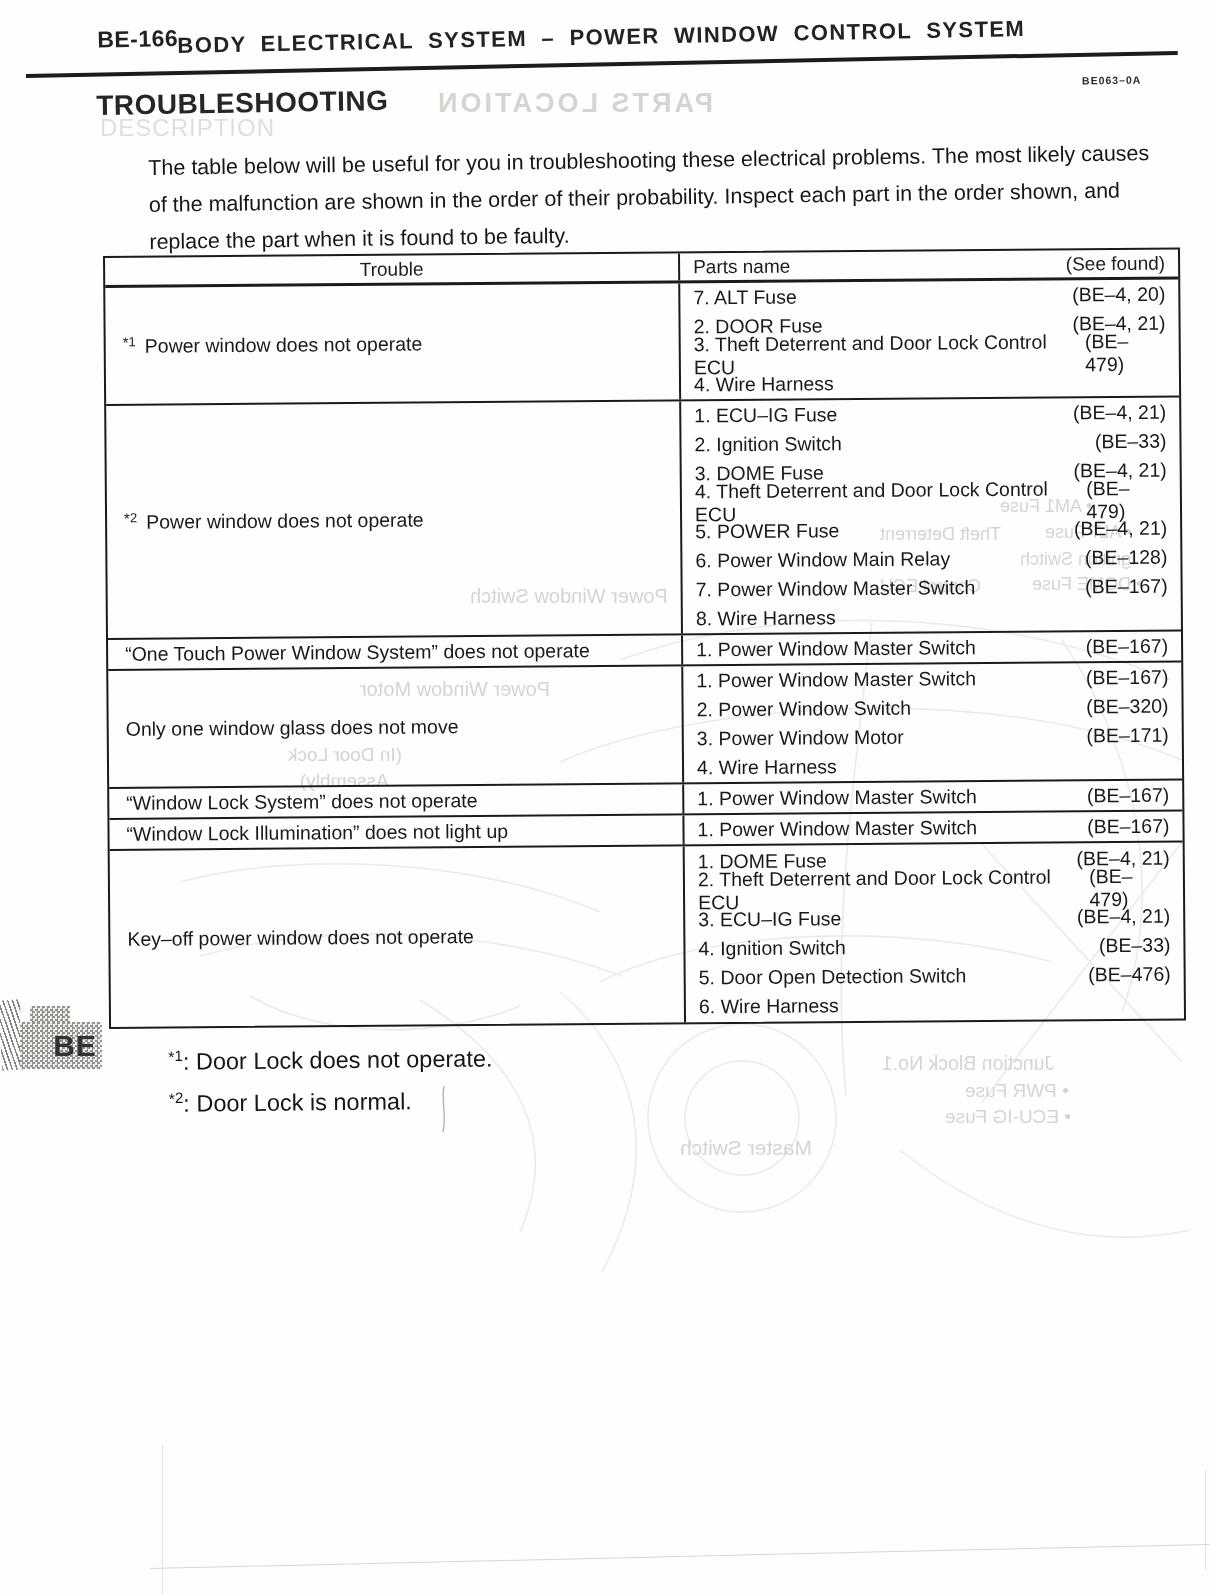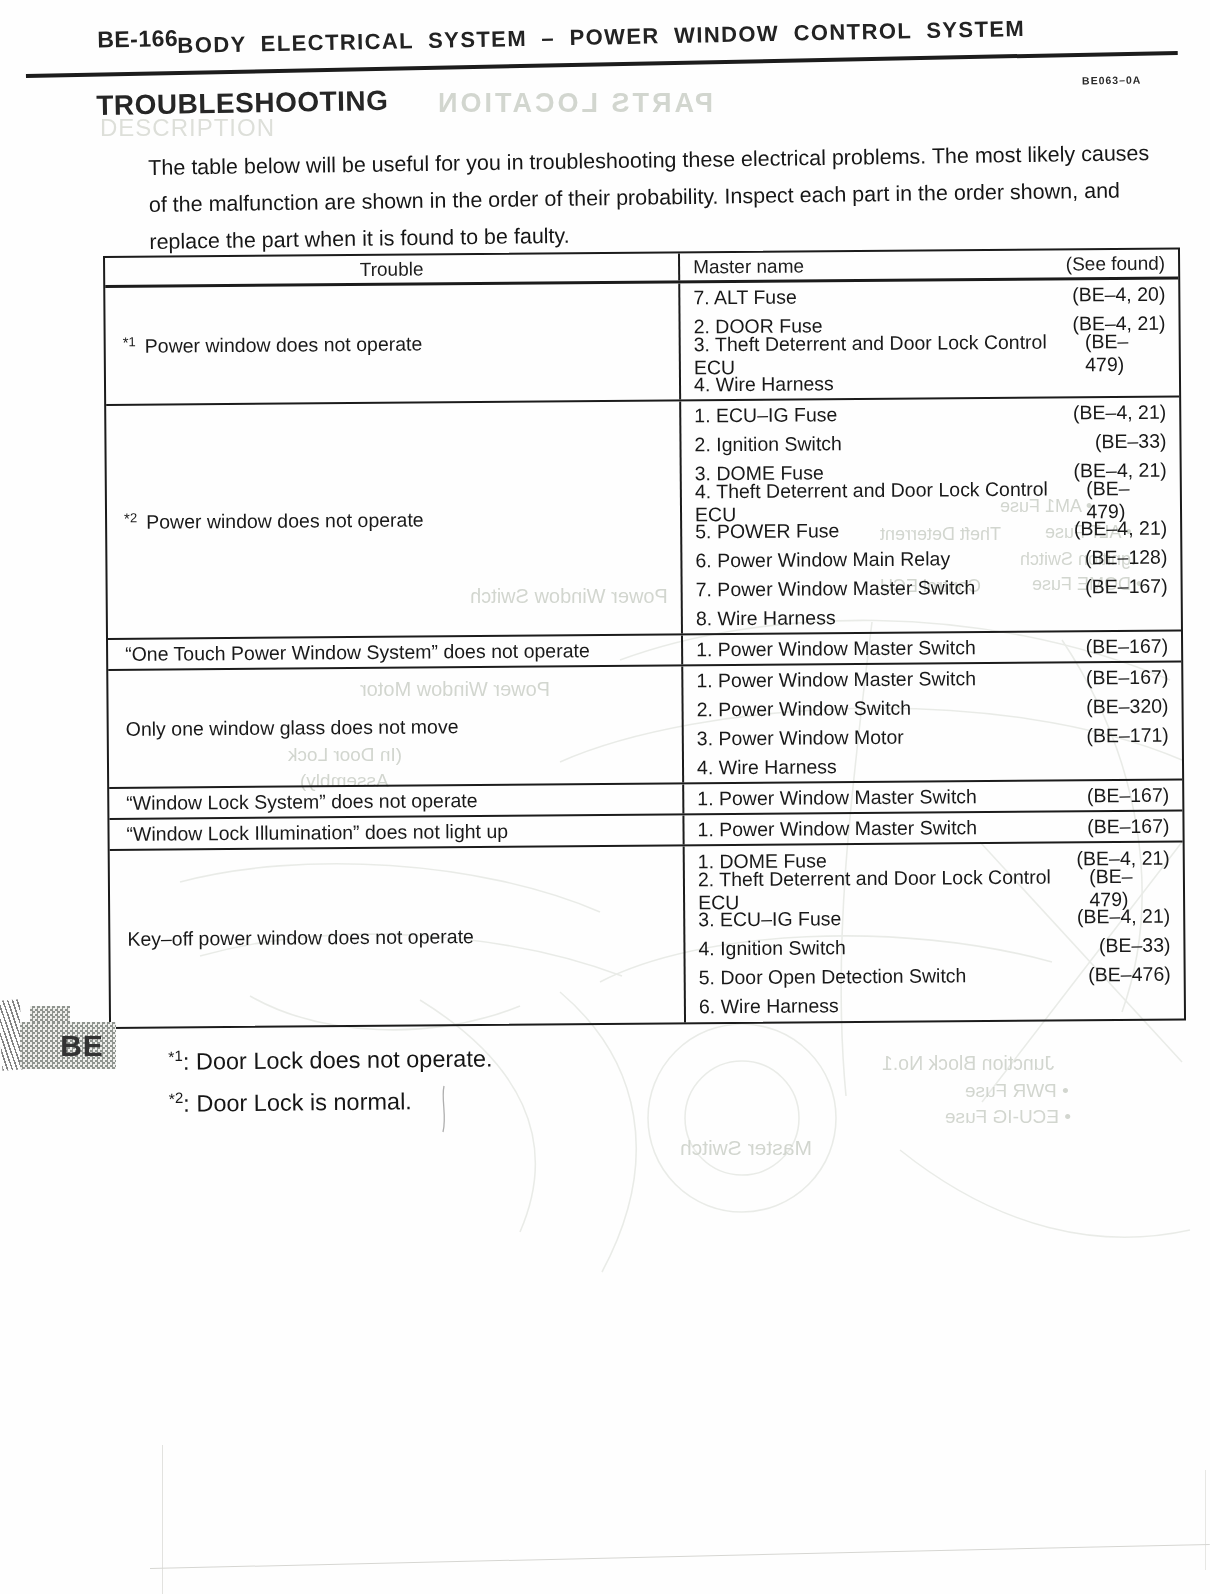--- a/index.html
+++ b/index.html
@@ -71,21 +71,21 @@
   
   .footnotes{
     position:absolute;left:168px;top:1038px;
     font-size:23.5px;line-height:35px;color:#161616;
     transform:rotate(-.6deg);transform-origin:left top;
   }
   .fstar{font-size:16px;vertical-align:7px;}
   .footnotes sup{font-size:15px;}
   
   .be-tab{
-    position:absolute;left:20px;top:1022px;width:96px;height:47px;
+    position:absolute;left:20px;top:1022px;width:82px;height:47px;
     background:repeating-conic-gradient(#8f948f 0% 25%, #efefec 0% 50%) 0 0/5px 5px;
     display:flex;align-items:center;justify-content:center;padding-left:28px;
     box-sizing:border-box;
     font-size:30px;font-weight:bold;letter-spacing:1px;color:#333;
   }
   .be-step{
     position:absolute;left:30px;top:1006px;width:40px;height:20px;
     background:repeating-conic-gradient(#8f948f 0% 25%, #efefec 0% 50%) 0 0/5px 5px;
   }
   .edge-scribble{
@@ -153,21 +153,21 @@
 
   <div class="section-title">TROUBLESHOOTING</div>
 
   <div class="intro">The table below will be useful for you in troubleshooting these electrical problems. The most likely causes of the malfunction are shown in the order of their probability. Inspect each part in the order shown, and replace the part when it is found to be faulty.</div>
 
   <div class="tbl">
 
     <div class="thead">
       <div class="hc-trouble">Trouble</div>
       <div class="hc-parts">
-        <span>Master name</span>
+        <span>Parts name</span>
         <span>(See found)</span>
       </div>
     </div>
 
     <div class="row h116">
       <div class="cell-trouble">
         <span class="marker"><span class="star">*</span><sup>1</sup></span>
         <span>Power window does not operate</span>
       </div>
       <div class="cell-parts">

